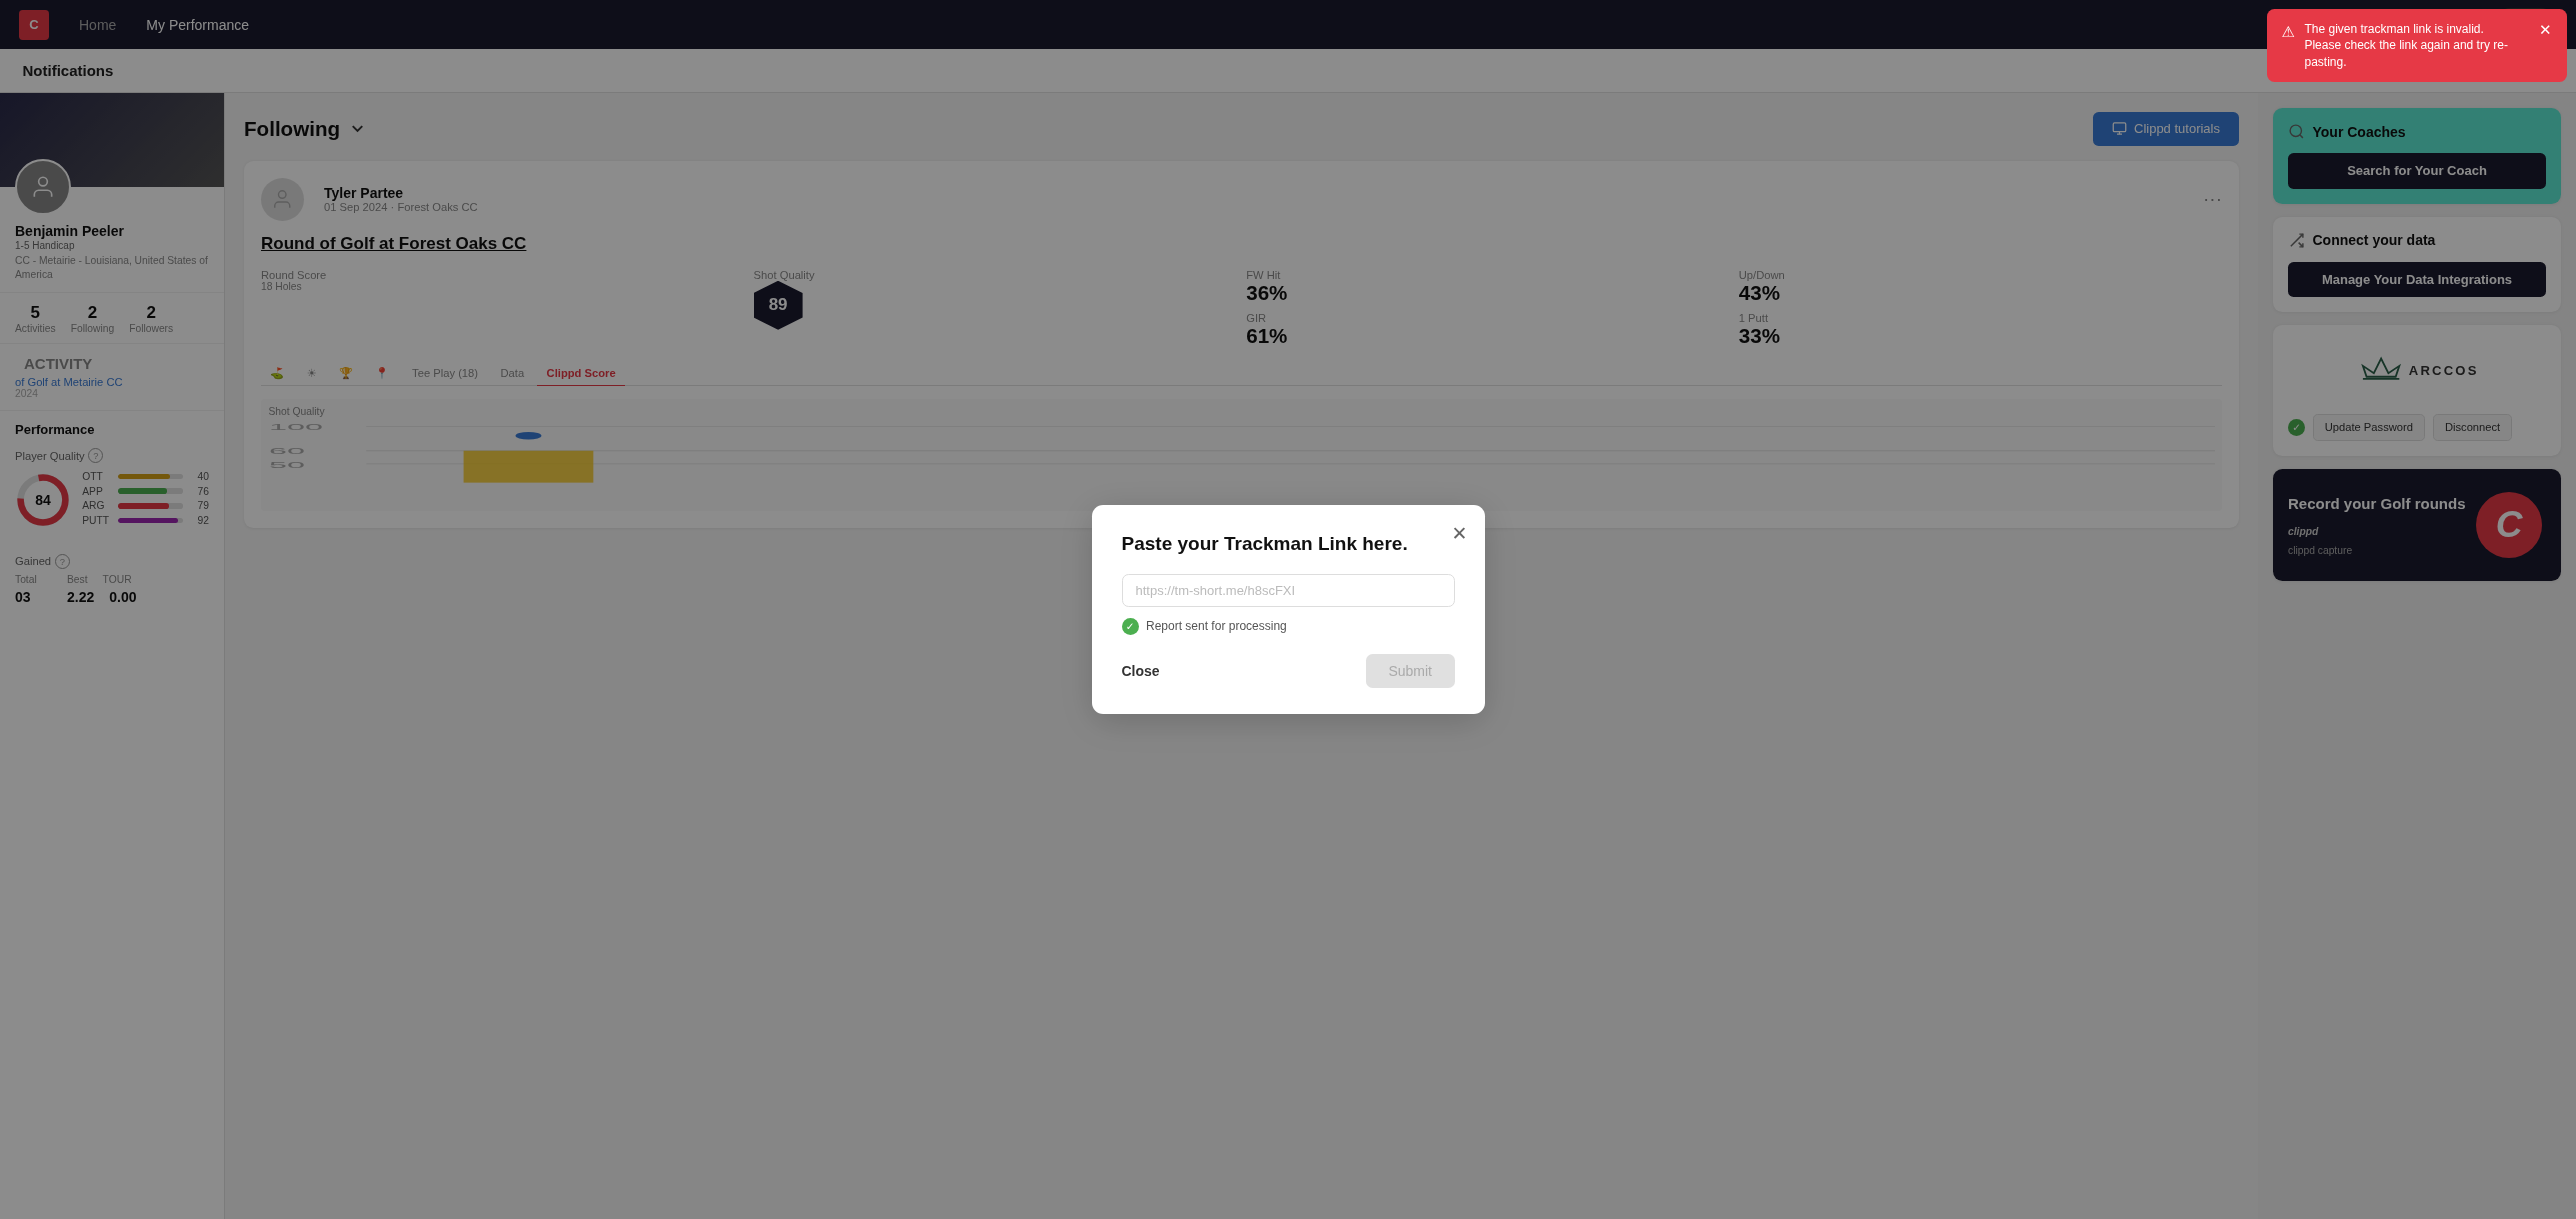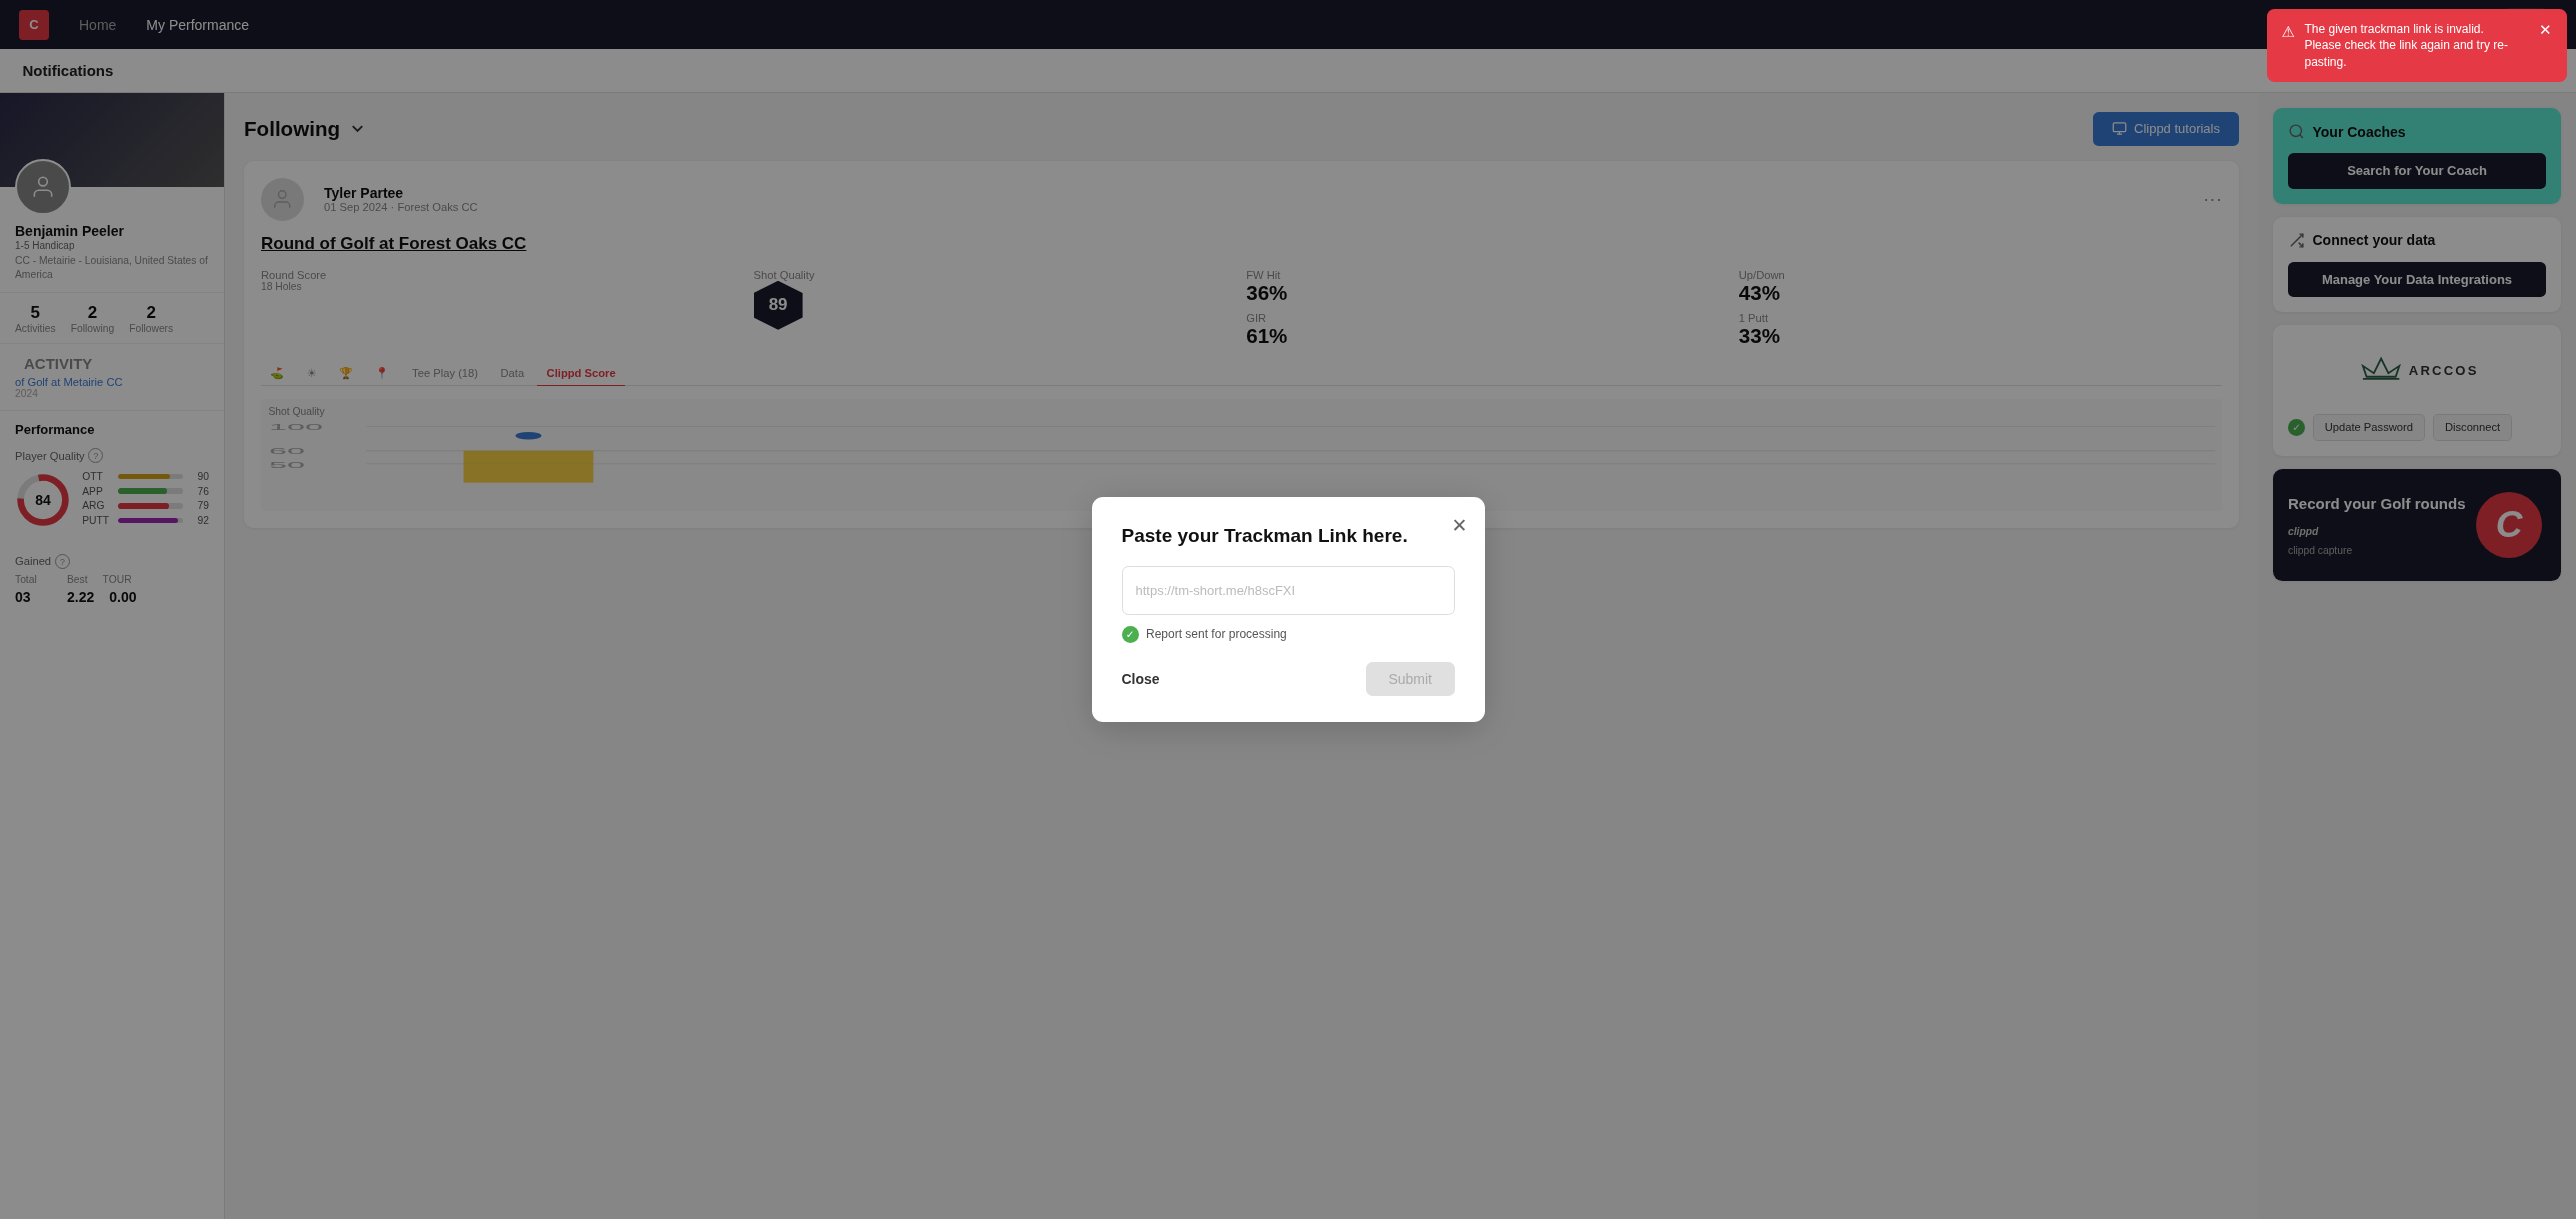--- a/index.html
+++ b/index.html
@@ -561,21 +561,21 @@
       background: none;
       border: none;
       font-size: 19px;
       cursor: pointer;
       color: #666;
     }
     .modal-input {
       width: 100%;
       border: 1.4px solid #ddd;
       border-radius: 6.6px;
-      padding: 16px 13px;
+      padding: 8px 13px;
       font-size: 13px;
       color: #404040;
       margin-bottom: 11.2px;
       outline: none;
     }
     .modal-input::placeholder { color: #bbb; }
     .modal-success {
       display: flex;
       align-items: center;
       gap: 7.5px;
@@ -737,21 +737,21 @@
             <circle cx="30" cy="30" r="24" fill="none" stroke="#e63946" stroke-width="7" stroke-dasharray="120 31" stroke-dashoffset="6" transform="rotate(-90 30 30)"></circle>
           </svg>
           <div class="donut-num">84</div>
         </div>
         <div class="quality-bars">
           <div class="quality-row">
             <span class="quality-label">OTT</span>
             <div class="bar-track">
                 <div class="bar-fill bar-ott" style="width:80%"></div>
               </div>
-            <span class="quality-val">90</span>
+            <span class="quality-val">40</span>
           </div>
           <div class="quality-row">
             <span class="quality-label">APP</span>
             <div class="bar-track">
                 <div class="bar-fill bar-app" style="width:76%"></div>
               </div>
             <span class="quality-val">76</span>
           </div>
           <div class="quality-row">
             <span class="quality-label">ARG</span>

